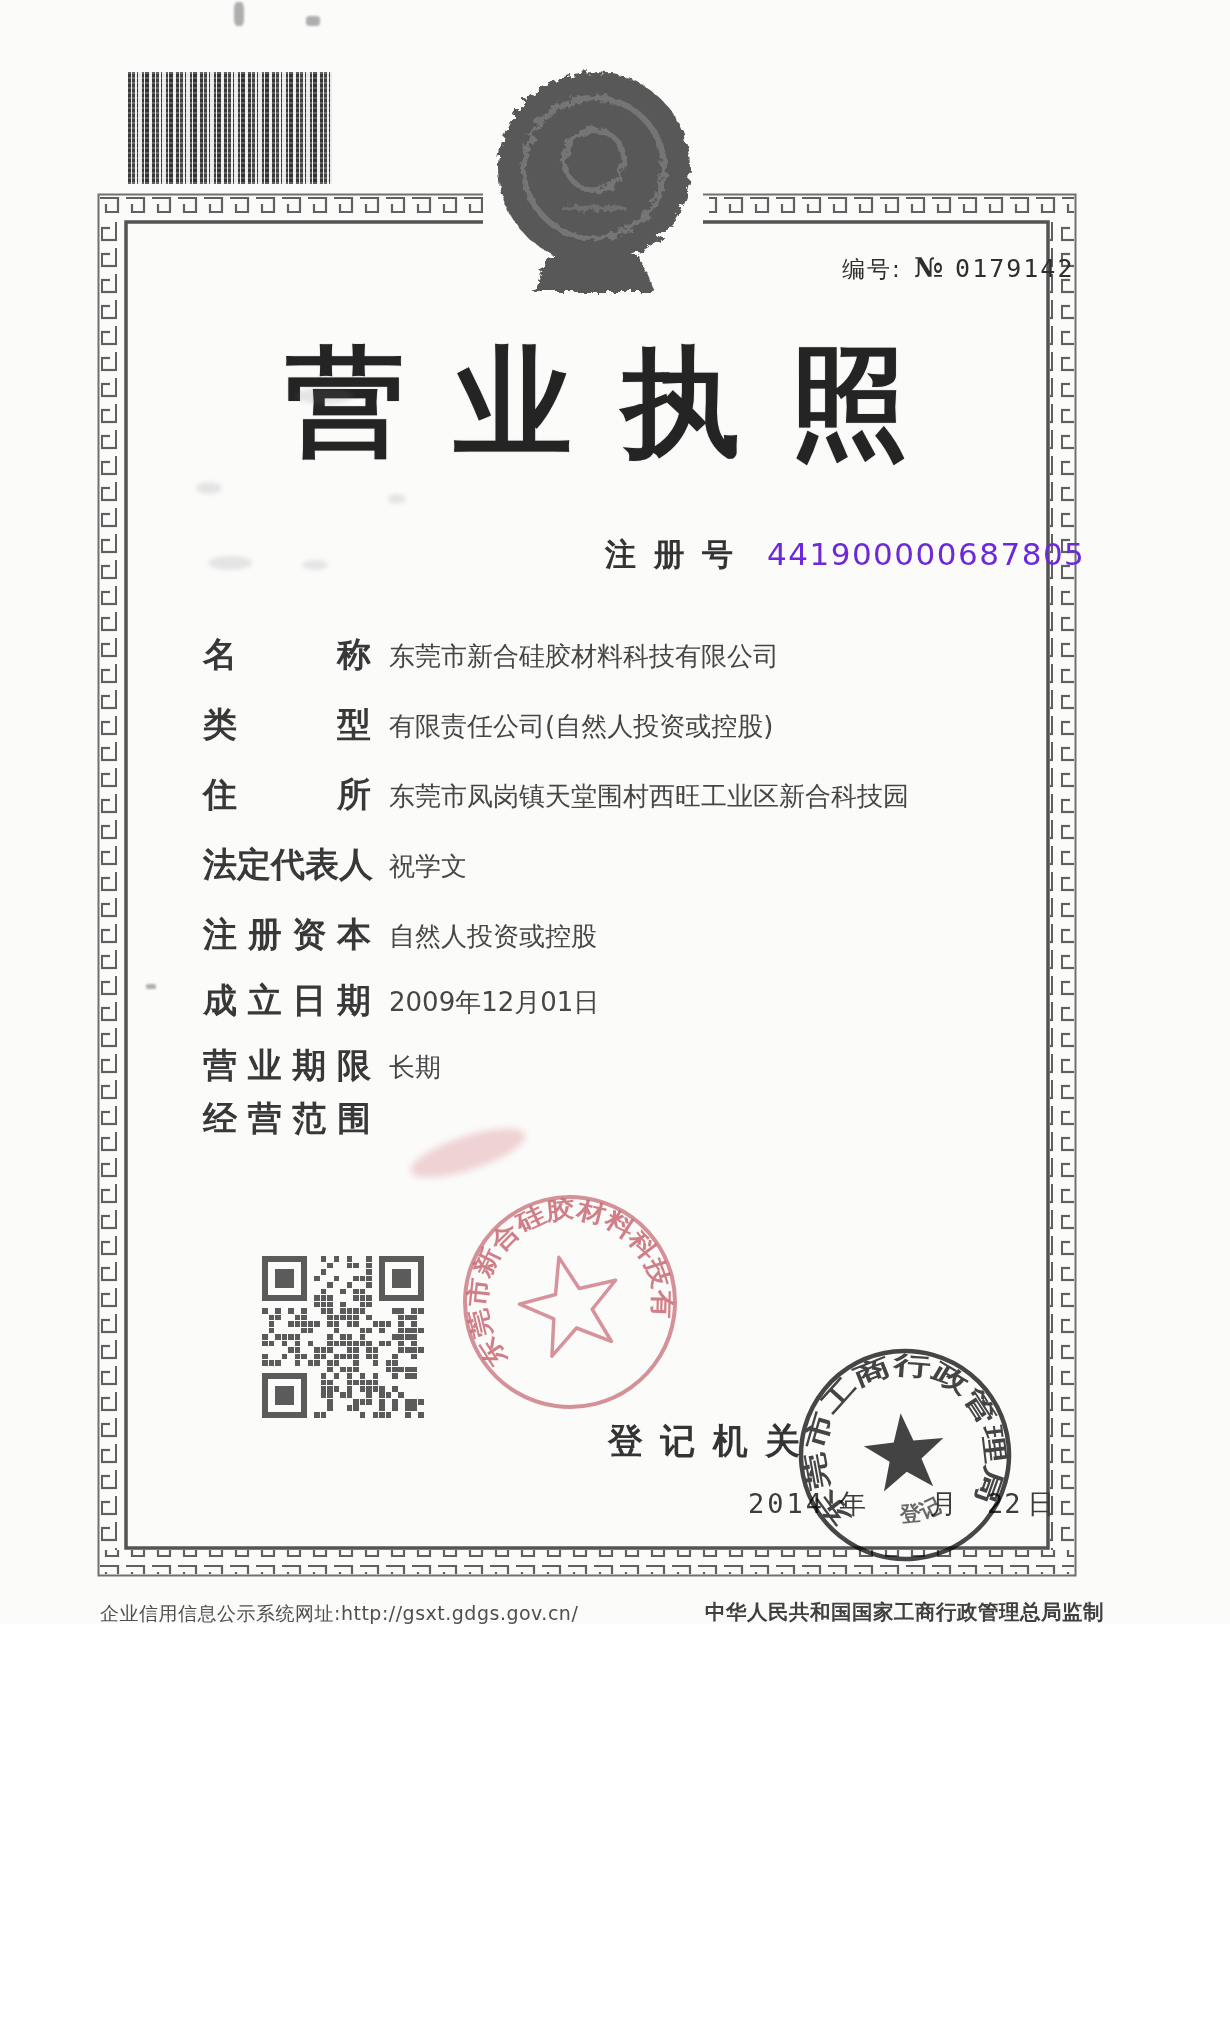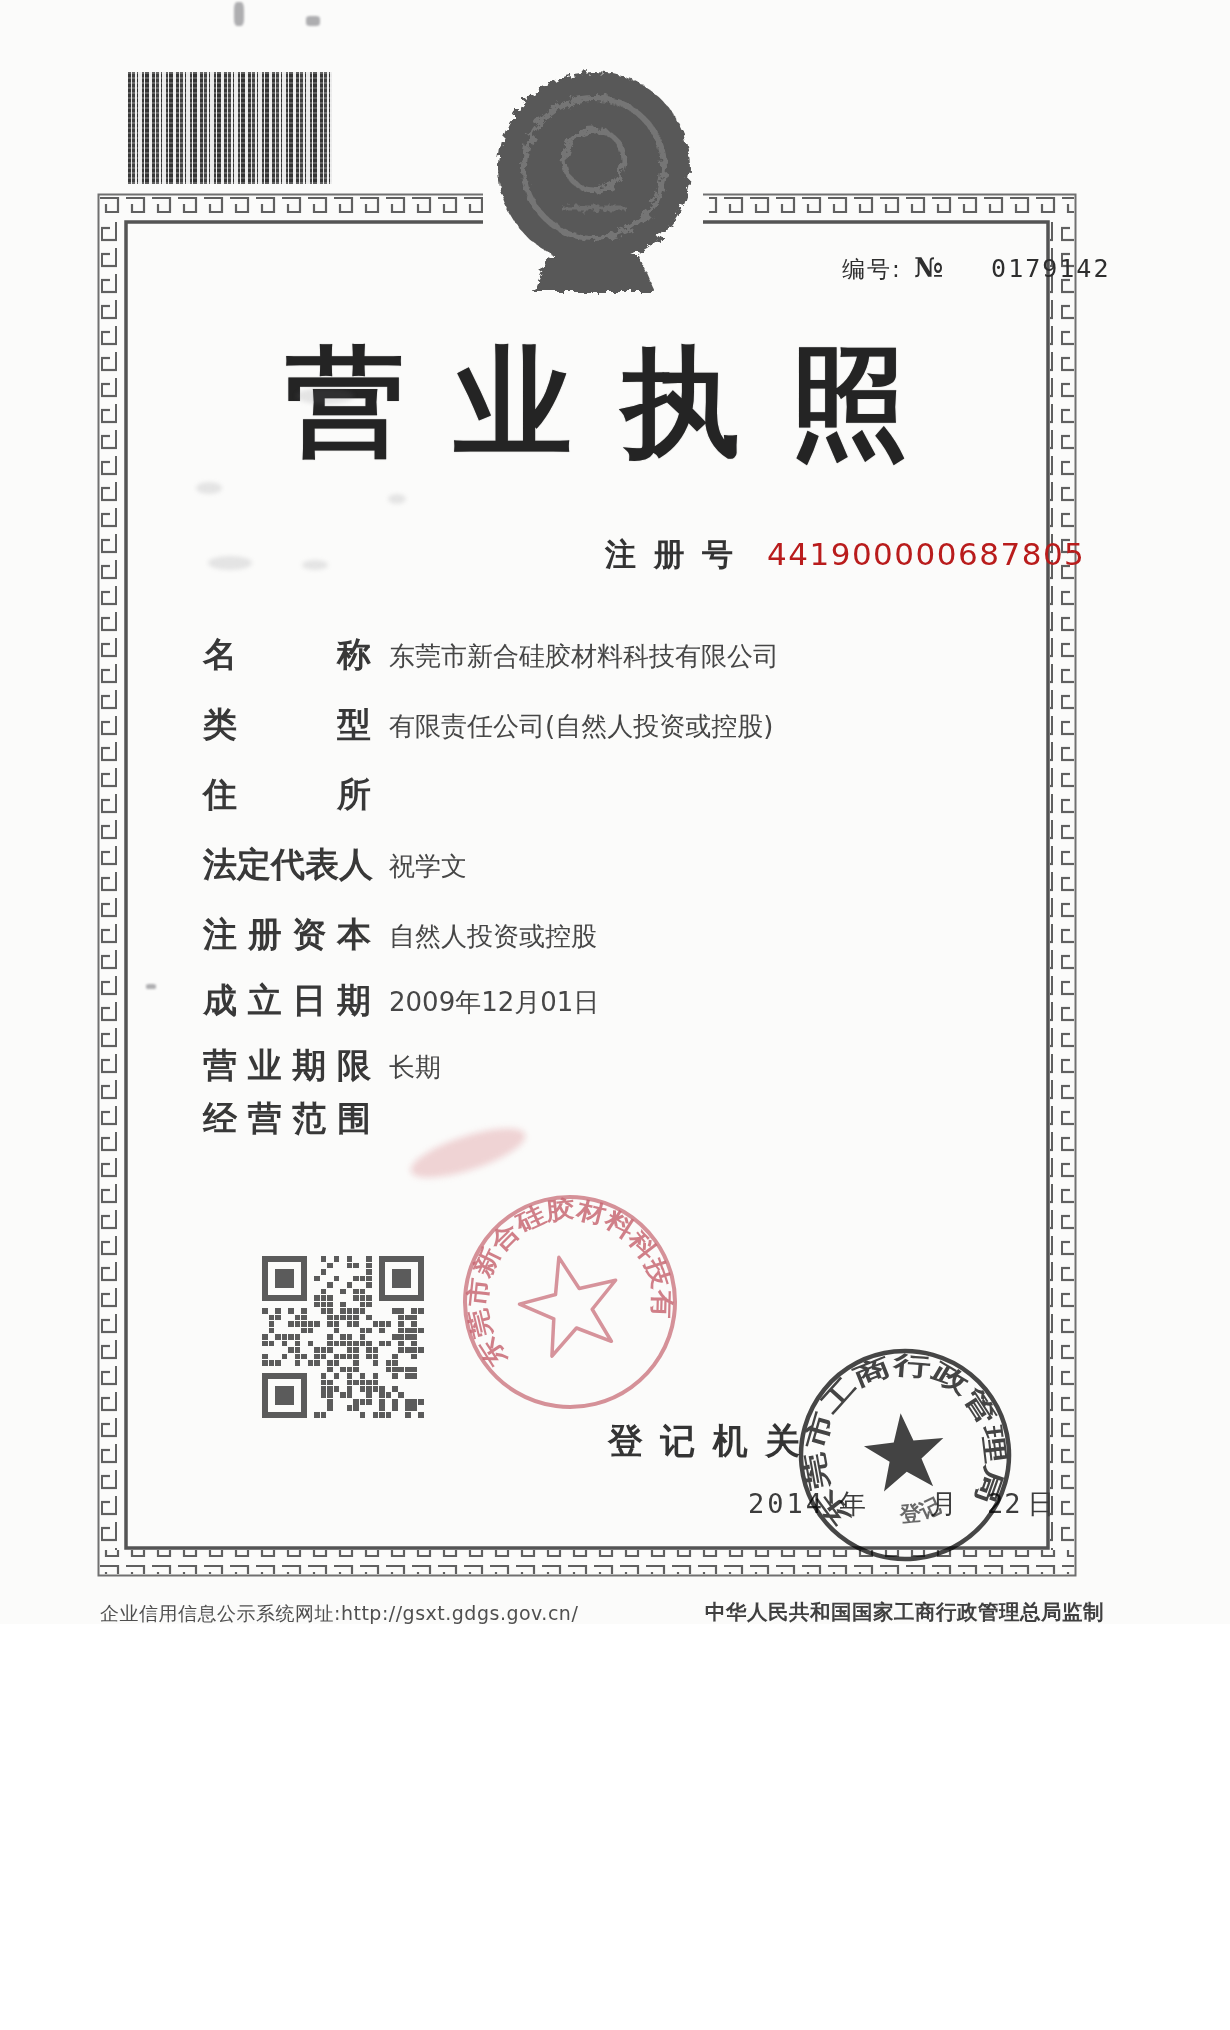--- a/index.html
+++ b/index.html
@@ -17,31 +17,31 @@
 
   
   #border-svg{left:97px;top:193px;}
   #emblem-backdrop{left:483px;top:184px;width:220px;height:56px;background:#fbfbfa;}
   #emblem-svg{left:489px;top:66px;opacity:.92;}
 
   
   .serial-row{left:842px;top:252px;display:flex;align-items:baseline;gap:12px;color:#2e2e2e;}
   .serial-label{font-size:23px;letter-spacing:2px;}
   .serial-no{font-family:"DejaVu Serif",serif;font-weight:700;font-size:27px;}
-  .serial-num{font-family:"DejaVu Sans Mono",monospace;font-size:25px;letter-spacing:2px;margin-left:36px;}
+  .serial-num{font-family:"DejaVu Sans Mono",monospace;font-size:25px;letter-spacing:2px;}
 
   
   #title{left:286px;top:338px;width:622px;font-size:118px;font-weight:900;color:#242424;
          line-height:1.1;text-shadow:0 0 1px rgba(40,40,40,.5);}
   .jchars{display:flex;justify-content:space-between;}
 
   
   .reg-row{left:605px;top:534px;display:flex;align-items:baseline;}
   .reg-label{width:128px;font-size:31px;font-weight:600;color:#333;}
-  .reg-num{margin-left:34px;font-size:31px;color:#b91c1c;letter-spacing:1.5px;}
+  .reg-num{margin-left:34px;font-size:31px;color:#6d28d9;letter-spacing:1.5px;}
 
   
   .frow{left:203px;display:flex;width:880px;}
   .flabel{width:168px;font-size:34px;font-weight:700;color:#383838;flex:none;}
   .fvalue{margin-left:18px;font-size:26px;color:#464646;padding-top:7px;white-space:nowrap;}
   .scope-label{left:203px;top:1096px;width:168px;font-size:34px;font-weight:700;color:#383838;}
   .scope-value{left:468px;top:1086px;width:508px;font-size:19px;letter-spacing:-1.2px;
                line-height:28.5px;color:#4a4a4a;text-align:justify;}
 
   
@@ -153,20 +153,21 @@
         <span>类</span>
         <span>型</span>
       </div>
     <div class="fvalue">有限责任公司(自然人投资或控股)</div>
   </div>
   <div class="abs frow" style="top:772px">
     <div class="flabel jchars">
         <span>住</span>
         <span>所</span>
       </div>
+    <div class="fvalue">东莞市凤岗镇天堂围村西旺工业区新合科技园</div>
   </div>
   <div class="abs frow" style="top:842px">
     <div class="flabel jchars">
         <span>法</span>
         <span>定</span>
         <span>代</span>
         <span>表</span>
         <span>人</span>
       </div>
     <div class="fvalue">祝学文</div>

